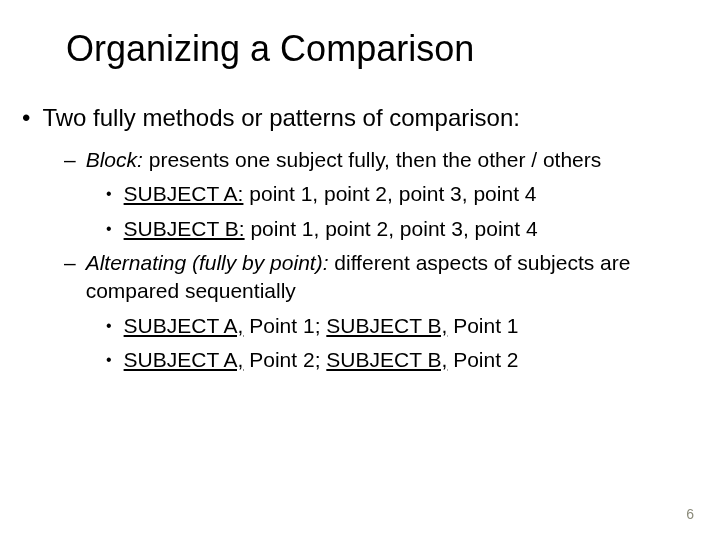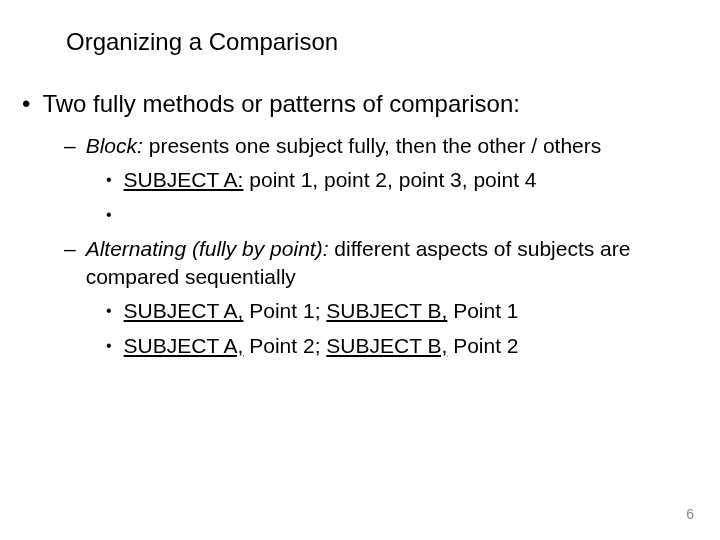--- a/index.html
+++ b/index.html
@@ -12,21 +12,21 @@
     position: relative;
     overflow: hidden;
   }
   .slide {
     width: 100%;
     height: 100%;
     padding: 28px 20px 20px 20px;
     position: relative;
   }
   .title {
-    font-size: 24px;
+    font-size: 36px;
     font-weight: 400;
     text-align: left;
     margin-left: 46px;
     margin-bottom: 34px;
     letter-spacing: 0px;
   }
   .main-bullet {
     font-size: 24px;
     margin-left: 2px;
     margin-bottom: 14px;
@@ -102,20 +102,23 @@
 
   <div class="sub2">
     <span class="dot">•</span>
     <span>
       <span class="underline">SUBJECT A:</span><span> point 1, point 2, point 3, point 4</span>
     </span>
   </div>
 
   <div class="sub2">
     <span class="dot">•</span>
+    <span>
+      <span class="underline">SUBJECT B:</span><span> point 1, point 2, point 3, point 4</span>
+    </span>
   </div>
 
   <div class="sub1">
     <span class="dash">–</span>
     <span>
       <span class="bold-italic">Alternating (fully by point):</span><span>  different aspects of subjects are compared sequentially</span>
     </span>
   </div>
 
   <div class="sub2">

